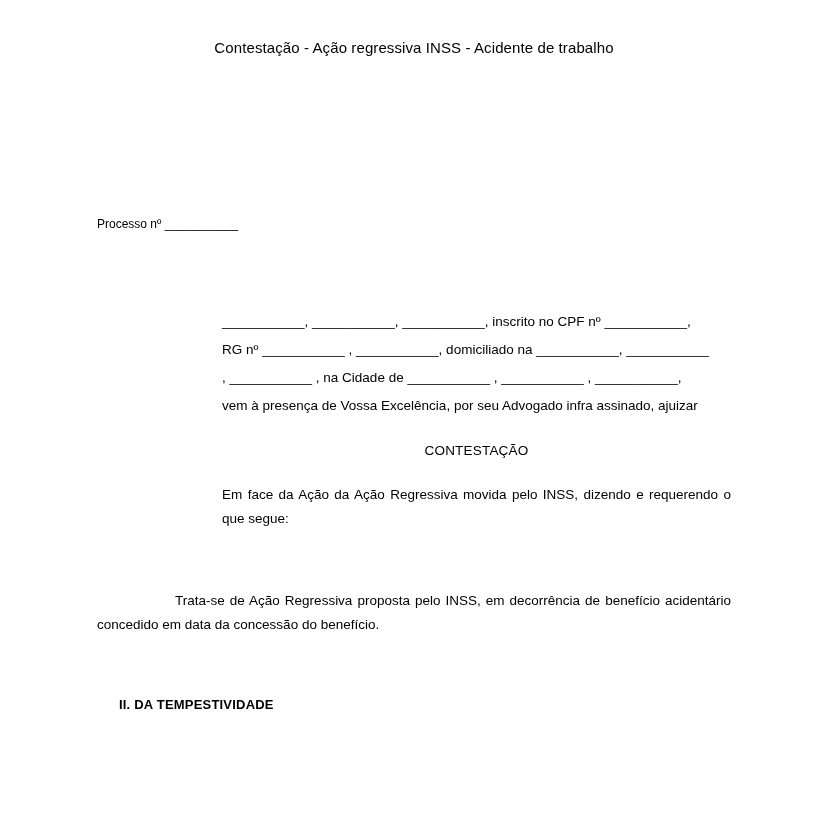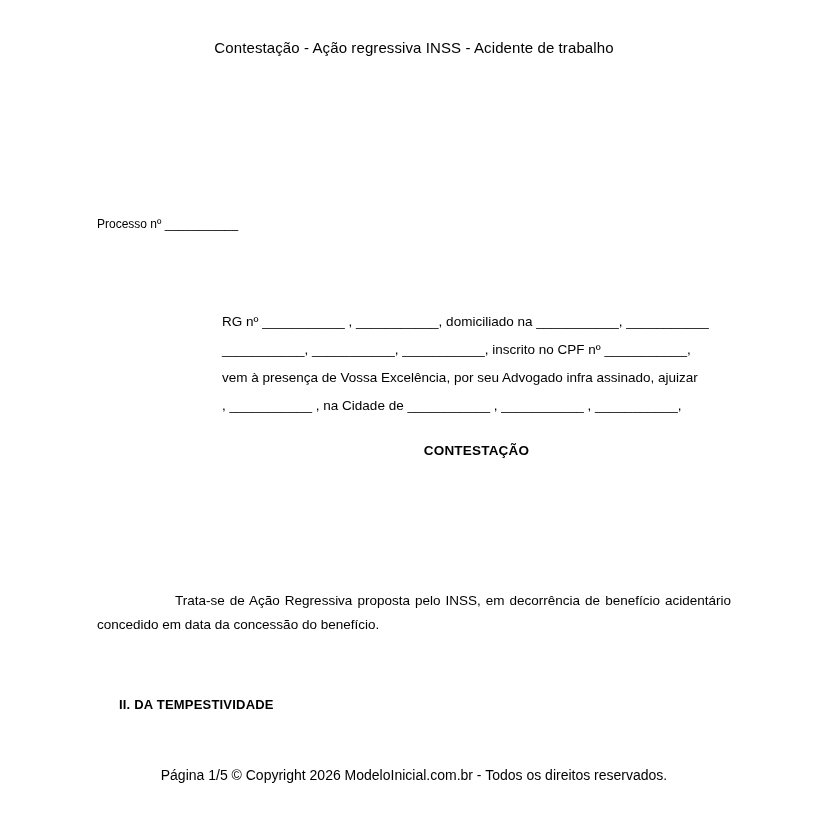--- a/index.html
+++ b/index.html
@@ -77,21 +77,21 @@
   .qualification > div {
     height: 28px;
   }
 
   .center-heading {
     position: absolute;
     left: 222px;
     width: 509px;
     text-align: center;
     font-size: 13.5px;
-    font-weight: bold;
+    font-weight: normal;
     line-height: 19px;
     letter-spacing: 0.2px;
   }
   .contestacao-heading {
     top: 441px;
   }
 
   .em-face {
     top: 483px;
     line-height: 24px;
@@ -148,30 +148,30 @@
 <body>
 
 <div class="page">
 
   <div class="doc-title">Contestação - Ação regressiva INSS - Acidente de trabalho</div>
 
 
   <div class="processo">Processo nº  ___________</div>
 
   <div class="indent-block qualification">
+    <div>___________, ___________, ___________, inscrito no CPF nº ___________,</div>
     <div>RG nº ___________ , ___________, domiciliado na ___________, ___________</div>
-    <div>___________, ___________, ___________, inscrito no CPF nº ___________,</div>
+    <div>, ___________ , na Cidade de ___________ , ___________ , ___________,</div>
     <div>vem à presença de Vossa Excelência, por seu Advogado infra assinado, ajuizar</div>
-    <div>, ___________ , na Cidade de ___________ , ___________ , ___________,</div>
   </div>
 
   <div class="center-heading contestacao-heading">CONTESTAÇÃO</div>
 
+  <div class="indent-block em-face">Em face da Ação da Ação Regressiva movida pelo INSS, dizendo e requerendo o que segue:</div>
 
 
   <div class="body-par par-trata"><span class="indent-first"></span><span>Trata-se de Ação Regressiva proposta pelo INSS, em decorrência de benefício acidentário concedido em data da concessão do benefício.</span></div>
 
 
   <div class="section-heading sec-2">II. DA TEMPESTIVIDADE</div>
 
-  <div class="footer">Página 1/5 © Copyright 2026 ModeloInicial.com.br - Todos os direitos reservados.</div>
 
 </div>
 
 </body></html>

